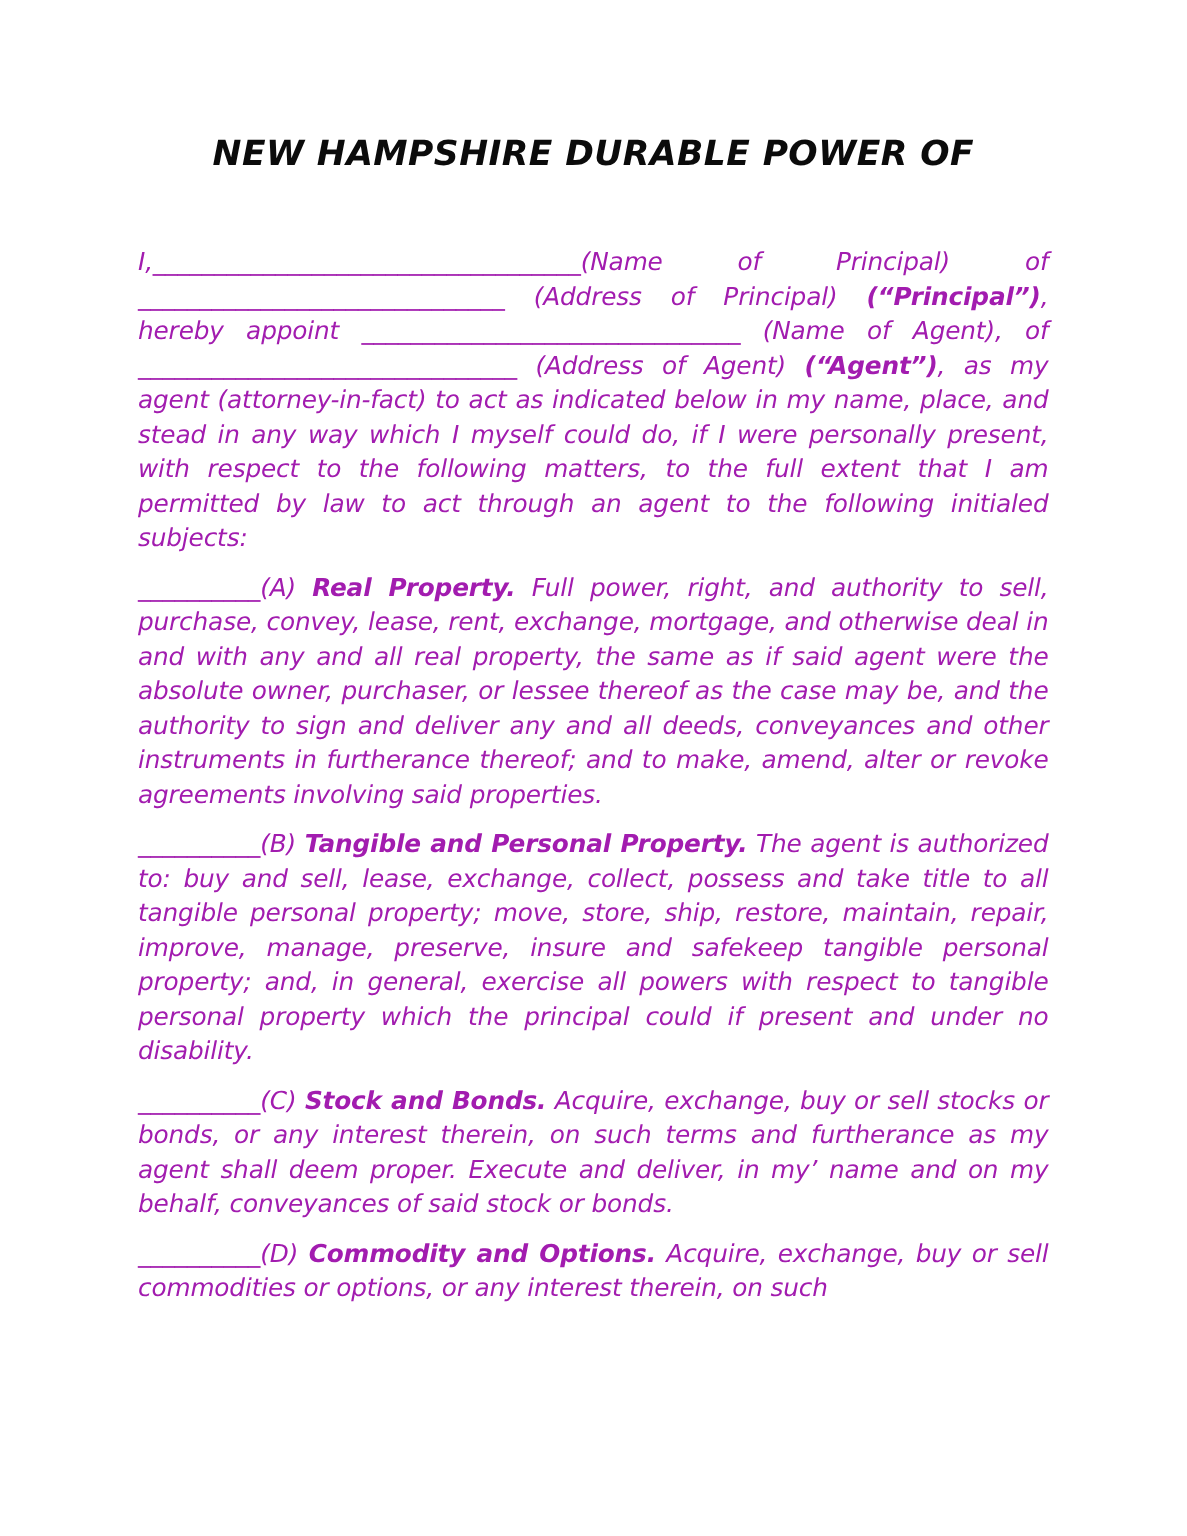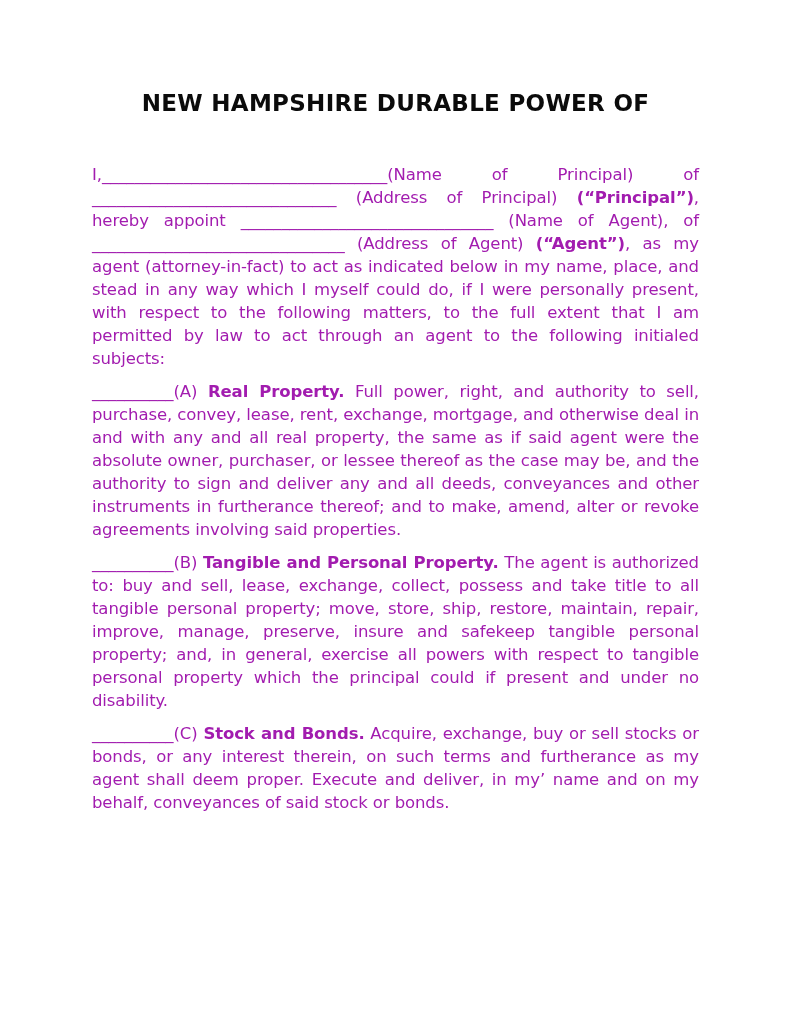--- a/index.html
+++ b/index.html
@@ -11,20 +11,21 @@
     position: relative;
     width: 791px;
     height: 902px;
     margin: 0 auto;
     background: #ffffff;
     box-sizing: border-box;
     padding: 88px 92px 0 92px;
     overflow: hidden;
     color: #111111;
     font-family: "DejaVu Sans", sans-serif;
+    font-style: italic;
   }
   .title {
     margin: 0 0 45px 0;
     font-size: 23px;
     line-height: 30px;
     font-weight: bold;
     text-align: center;
     letter-spacing: 0.3px;
     color: #0b0b0b;
   }
@@ -62,15 +63,16 @@
   <h1 class="title"><span>NEW HAMPSHIRE DURABLE POWER OF</span><br></h1>
 
   <p class="para"><span>I,___________________________________(Name of Principal) of ______________________________ (Address of Principal) </span><b>(“Principal”)</b><span>, hereby appoint _______________________________ (Name of Agent), of _______________________________ (Address of Agent) </span><b>(“Agent”)</b><span>, as my agent (attorney-in-fact) to act as indicated below in my name, place, and stead in any way which I myself could do, if I were personally present, with respect to the following matters, to the full extent that I am permitted by law to act through an agent to the following initialed subjects:</span></p>
 
   <p class="para"><span class="blank">__________</span><span>(A) </span><b>Real Property.</b><span> Full power, right, and authority to sell, purchase, convey, lease, rent, exchange, mortgage, and otherwise deal in and with any and all real property, the same as if said agent were the absolute owner, purchaser, or lessee thereof as the case may be, and the authority to sign and deliver any and all deeds, conveyances and other instruments in furtherance thereof; and to make, amend, alter or revoke agreements involving said properties.</span></p>
 
   <p class="para"><span class="blank">__________</span><span>(B) </span><b>Tangible and Personal Property.</b><span> The agent is authorized to: buy and sell, lease, exchange, collect, possess and take title to all tangible personal property; move, store, ship, restore, maintain, repair, improve, manage, preserve, insure and safekeep tangible personal property; and, in general, exercise all powers with respect to tangible personal property which the principal could if present and under no disability.</span></p>
 
   <p class="para"><span class="blank">__________</span><span>(C) </span><b>Stock and Bonds.</b><span> Acquire, exchange, buy or sell stocks or bonds, or any interest therein, on such terms and furtherance as my agent shall deem proper. Execute and deliver, in my’ name and on my behalf, conveyances of said stock or bonds.</span></p>
 
+  <p class="para"><span class="blank">__________</span><span>(D) </span><b>Commodity and Options.</b><span> Acquire, exchange, buy or sell commodities or options, or any interest therein, on such</span></p>
 
 
 </div>
 
 </body></html>

